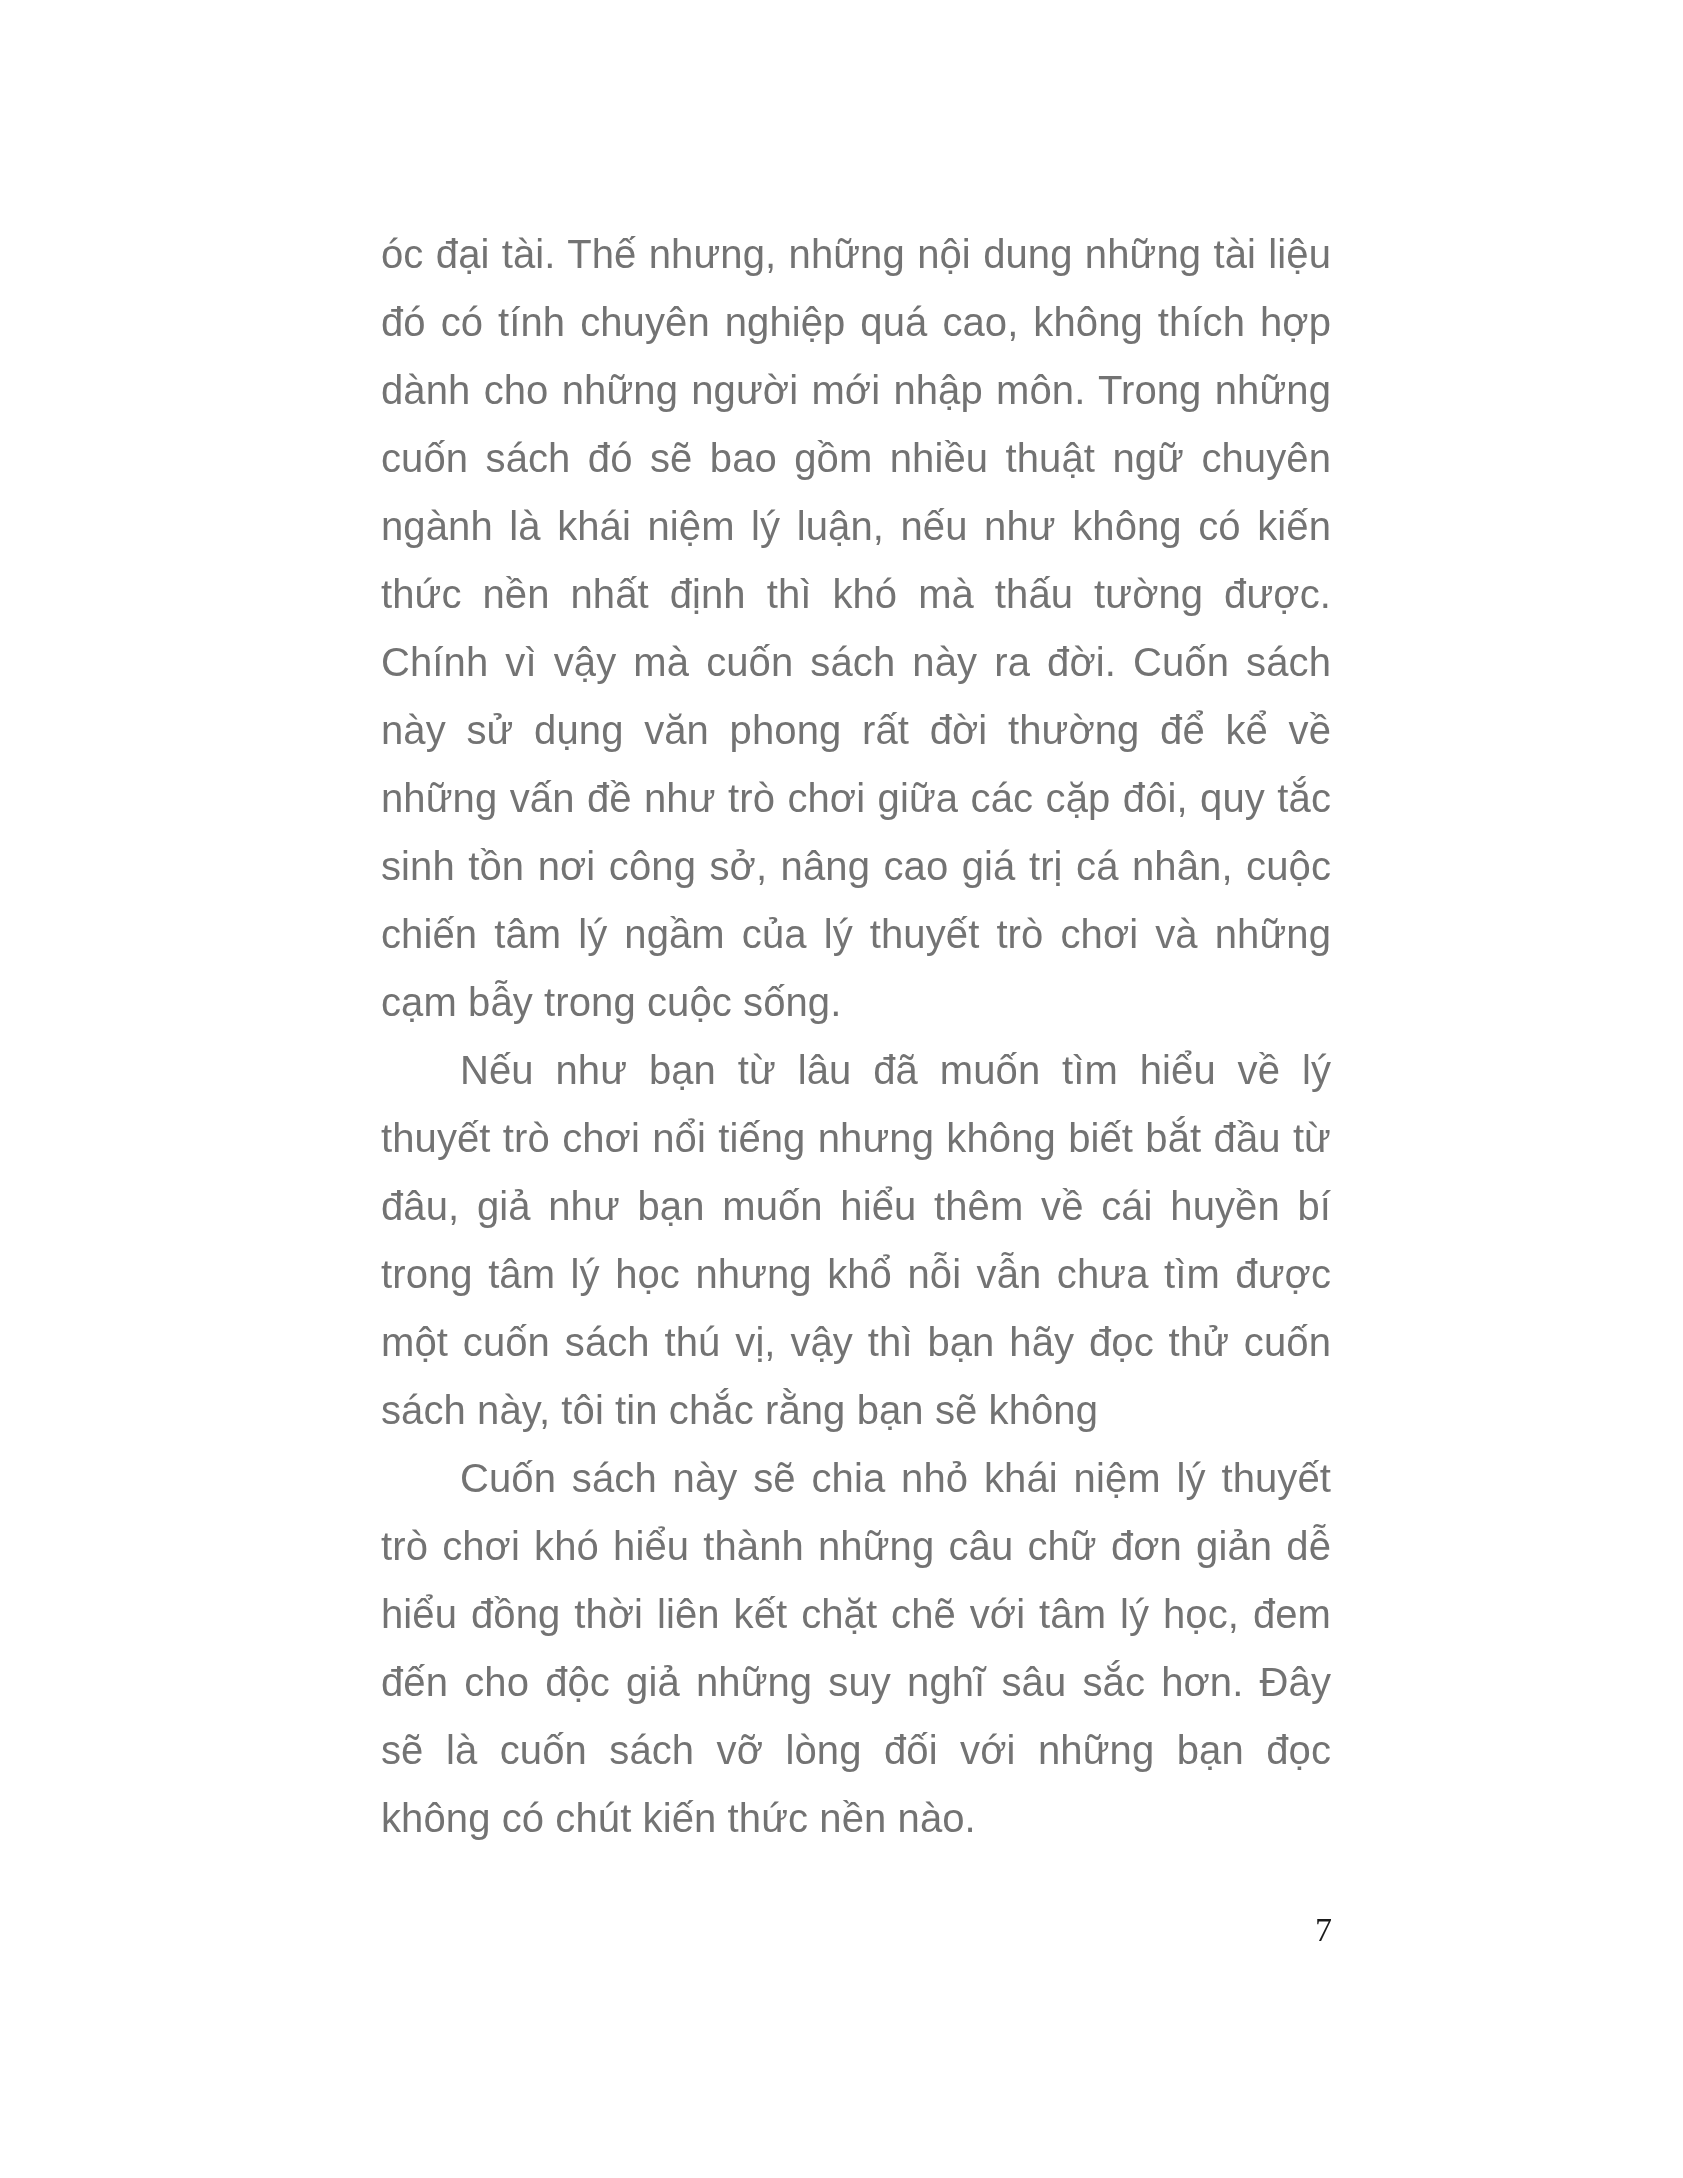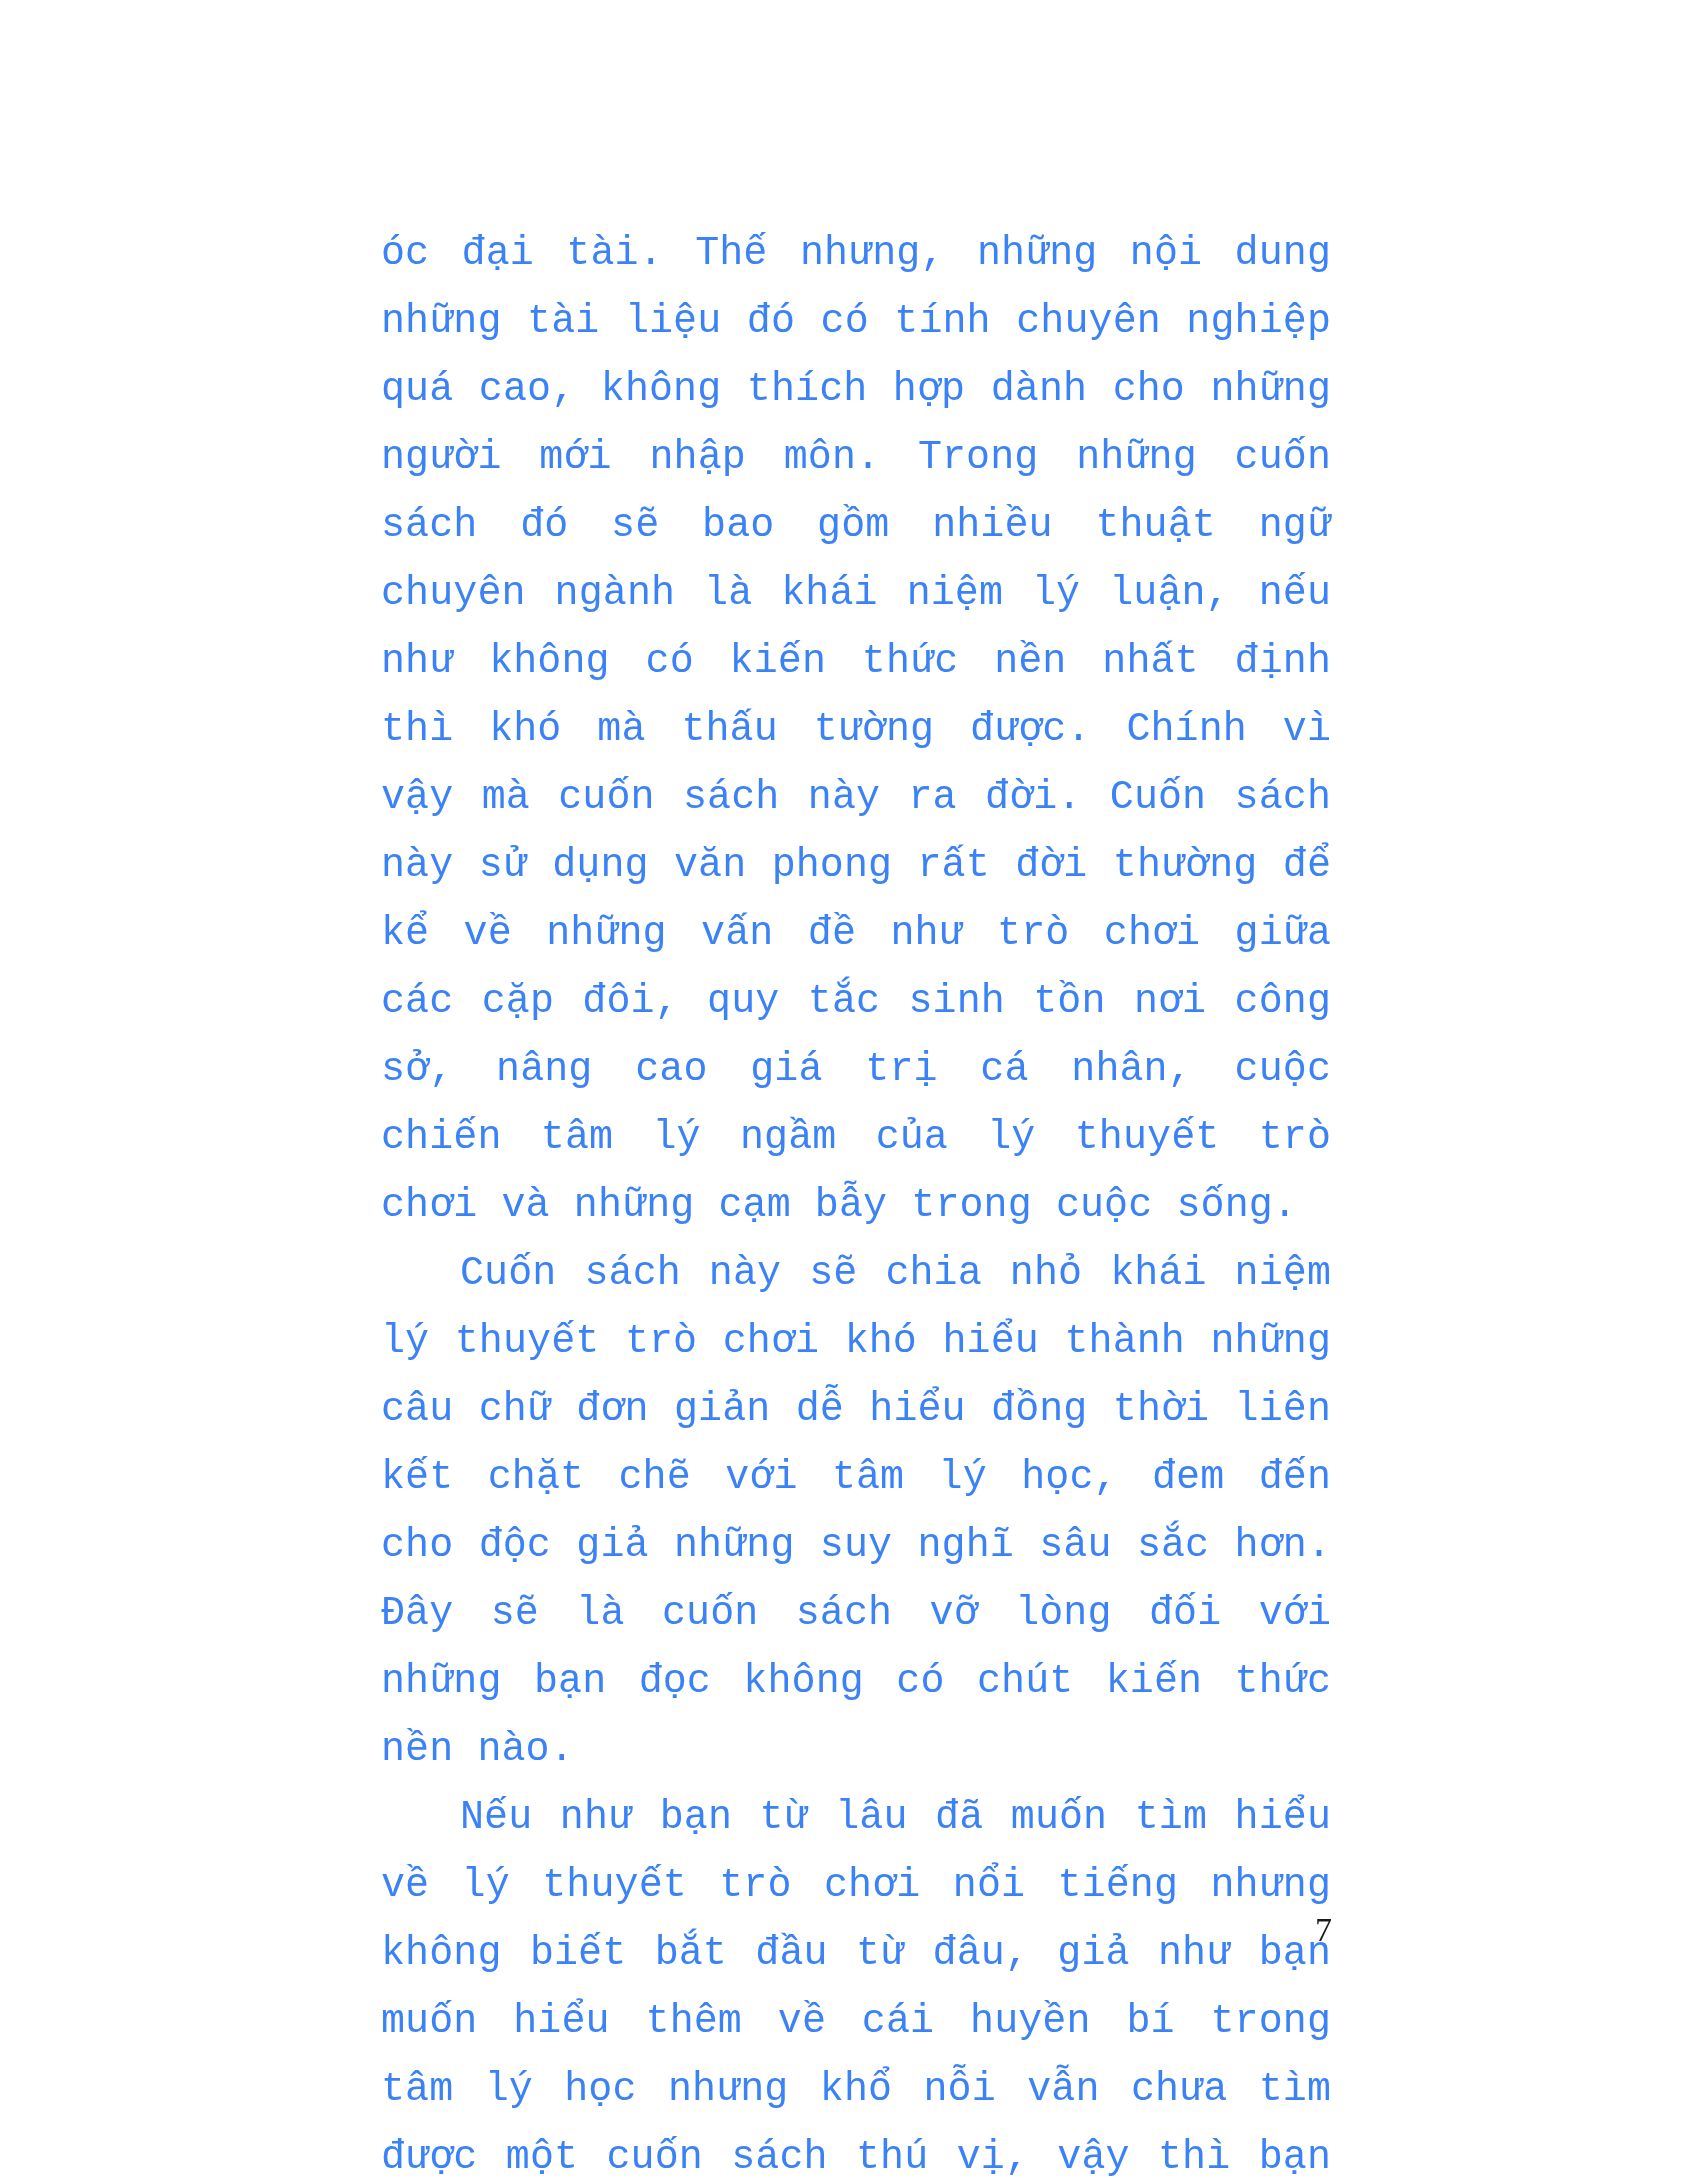--- a/index.html
+++ b/index.html
@@ -15,24 +15,24 @@
     box-sizing: border-box;
     overflow: hidden;
   }
   .content {
     position: absolute;
     left: 381px;
     top: 220px;
     width: 950px;
   }
   .para {
-    font-family: Liberation Mono, monospace;
+    font-family: Liberation Sans, sans-serif;
     font-size: 40px;
     line-height: 68px;
-    color: #3b82f6;
+    color: #737373;
     text-align: justify;
     text-justify: inter-word;
     margin: 0;
     letter-spacing: 0.1px;
   }
   .para + .para {
     margin-top: 0px;
   }
   .para.indent {
     text-indent: 79px;
@@ -47,18 +47,18 @@
     font-size: 34px;
     color: #1b1b1b;
   }
 </style>
 </head>
 <body>
 
 <div class="page">
   <div class="content">
     <p class="para">óc đại tài. Thế nhưng, những nội dung những tài liệu đó có tính chuyên nghiệp quá cao, không thích hợp dành cho những người mới nhập môn. Trong những cuốn sách đó sẽ bao gồm nhiều thuật ngữ chuyên ngành là khái niệm lý luận, nếu như không có kiến thức nền nhất định thì khó mà thấu tường được. Chính vì vậy mà cuốn sách này ra đời. Cuốn sách này sử dụng văn phong rất đời thường để kể về những vấn đề như trò chơi giữa các cặp đôi, quy tắc sinh tồn nơi công sở, nâng cao giá trị cá nhân, cuộc chiến tâm lý ngầm của lý thuyết trò chơi và những cạm bẫy trong cuộc sống.</p>
+    <p class="para indent">Nếu như bạn từ lâu đã muốn tìm hiểu về lý thuyết trò chơi nổi tiếng nhưng không biết bắt đầu từ đâu, giả như bạn muốn hiểu thêm về cái huyền bí trong tâm lý học nhưng khổ nỗi vẫn chưa tìm được một cuốn sách thú vị, vậy thì bạn hãy đọc thử cuốn sách này, tôi tin chắc rằng bạn sẽ không</p>
     <p class="para indent">Cuốn sách này sẽ chia nhỏ khái niệm lý thuyết trò chơi khó hiểu thành những câu chữ đơn giản dễ hiểu đồng thời liên kết chặt chẽ với tâm lý học, đem đến cho độc giả những suy nghĩ sâu sắc hơn. Đây sẽ là cuốn sách vỡ lòng đối với những bạn đọc không có chút kiến thức nền nào.</p>
-    <p class="para indent">Nếu như bạn từ lâu đã muốn tìm hiểu về lý thuyết trò chơi nổi tiếng nhưng không biết bắt đầu từ đâu, giả như bạn muốn hiểu thêm về cái huyền bí trong tâm lý học nhưng khổ nỗi vẫn chưa tìm được một cuốn sách thú vị, vậy thì bạn hãy đọc thử cuốn sách này, tôi tin chắc rằng bạn sẽ không</p>
   </div>
   <div class="page-number">7</div>
 </div>
 
 
 </body></html>

